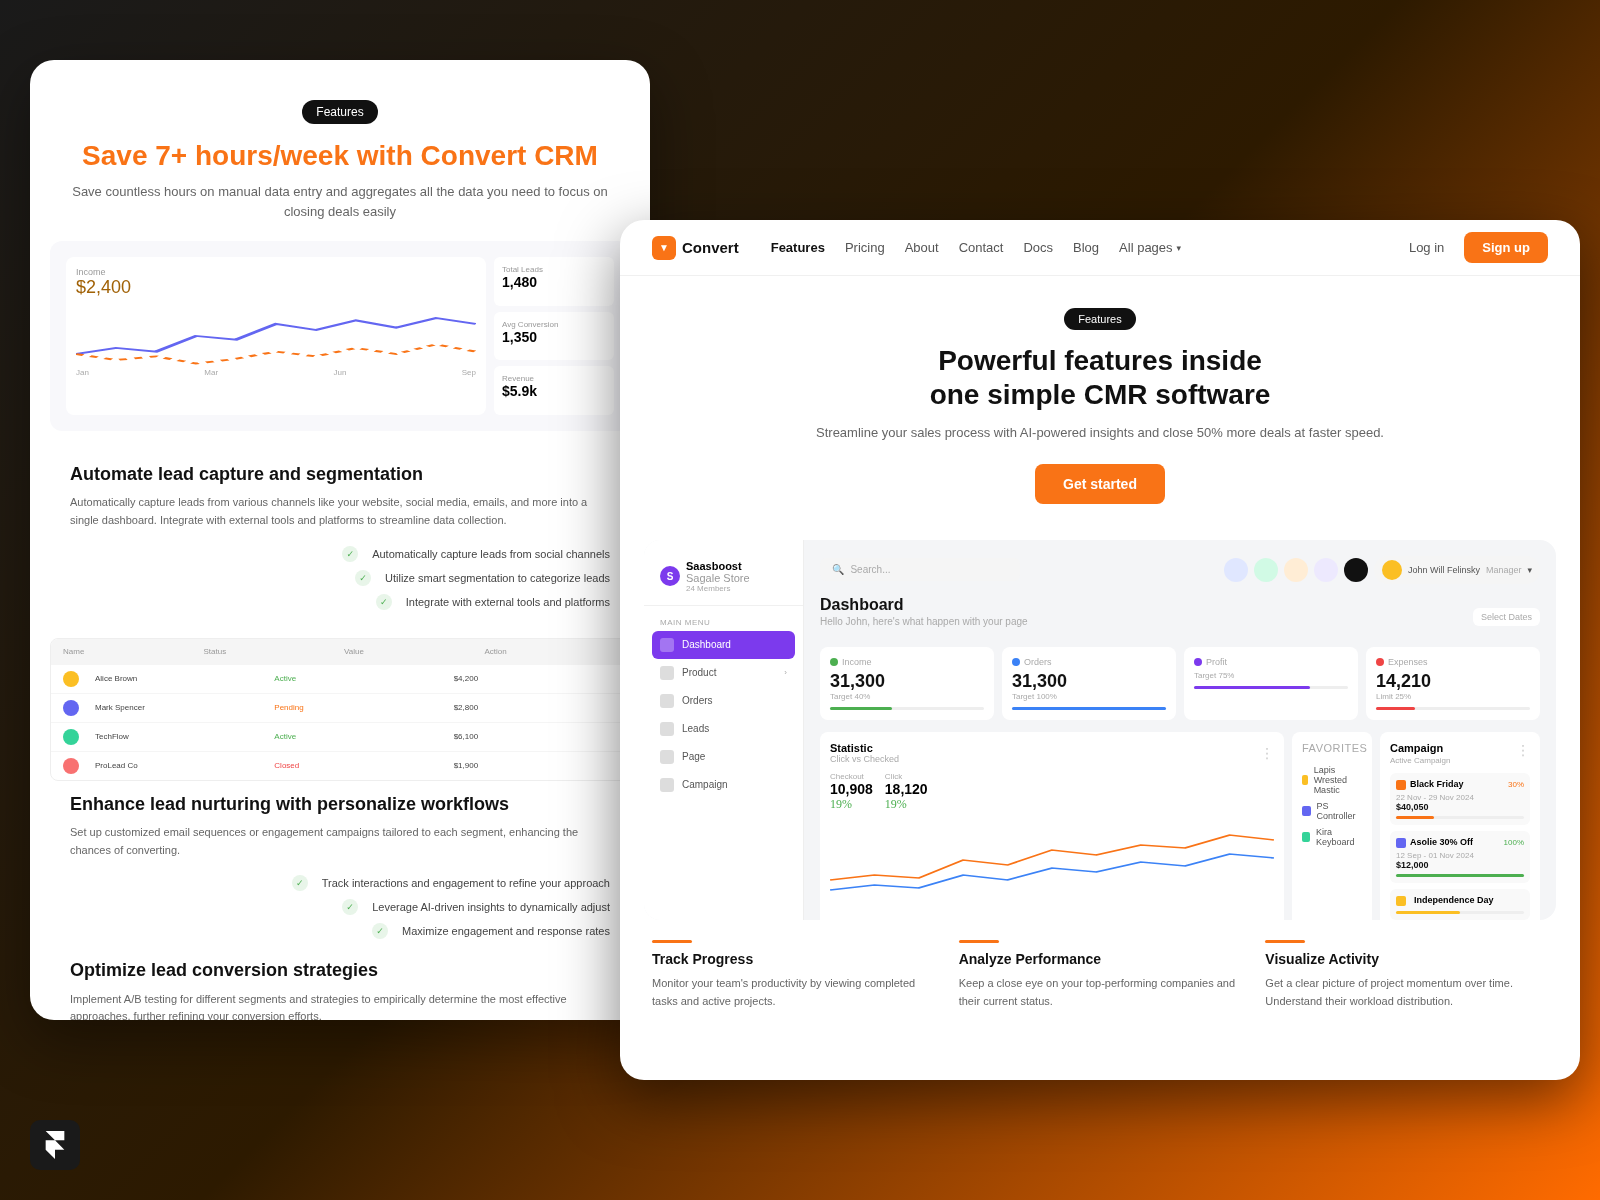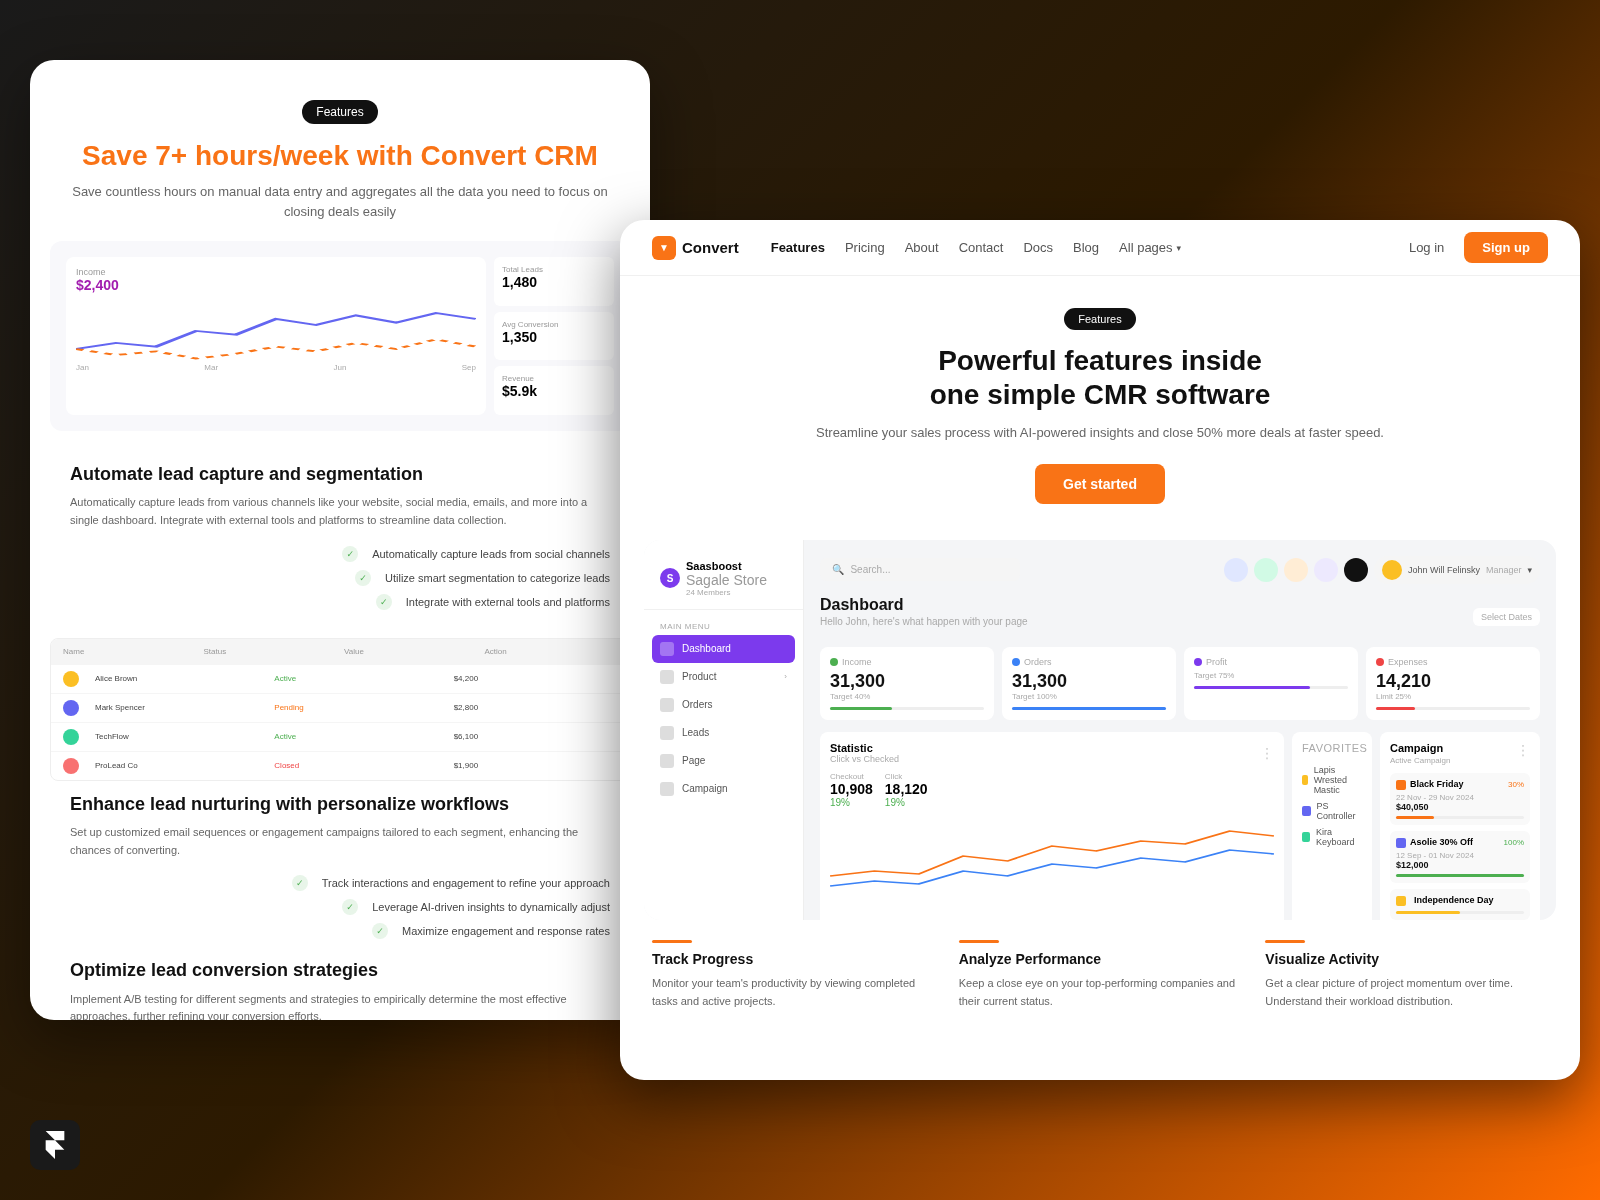--- a/index.html
+++ b/index.html
@@ -88,23 +88,23 @@
       gap: 8px;
       height: 100%;
     }
     .dash-left {
       flex: 1;
       background: white;
       border-radius: 8px;
       padding: 10px;
     }
     .dash-stat {
-      font-size: 14px;
-      font-weight: 700;
-      color: #a21caf;
+      font-size: 18px;
+      font-weight: 400;
+      color: #a16207;
     }
     .dash-label {
       font-size: 9px;
       color: #999;
     }
     .dash-chart-line {
       margin-top: 8px;
       height: 60px;
       position: relative;
     }
@@ -381,21 +381,21 @@
       content: 'S';
       color: white;
       font-size: 10px;
       font-weight: 700;
     }
     .app-logo-text {
       font-size: 11px;
       font-weight: 600;
     }
     .app-store-name {
-      font-size: 14px;
+      font-size: 11px;
       color: #999;
     }
     .sidebar-section-title {
       font-size: 8px;
       color: #aaa;
       text-transform: uppercase;
       padding: 8px 16px 4px;
       letter-spacing: 0.5px;
     }
     .sidebar-item-app {
@@ -581,22 +581,23 @@
       display: flex;
       gap: 12px;
       margin-bottom: 8px;
     }
     .stat-number-item {}
     .stat-big-num {
       font-size: 14px;
       font-weight: 700;
     }
     .stat-num-change {
-      font-size: 10px;
+      font-size: 12px;
       color: #4caf50;
+      font-family: Liberation Serif, serif;
     }
     .chart-area {
       height: 80px;
       position: relative;
     }
     .chart-area svg {
       width: 100%;
       height: 100%;
     }
     .favorites-list {

